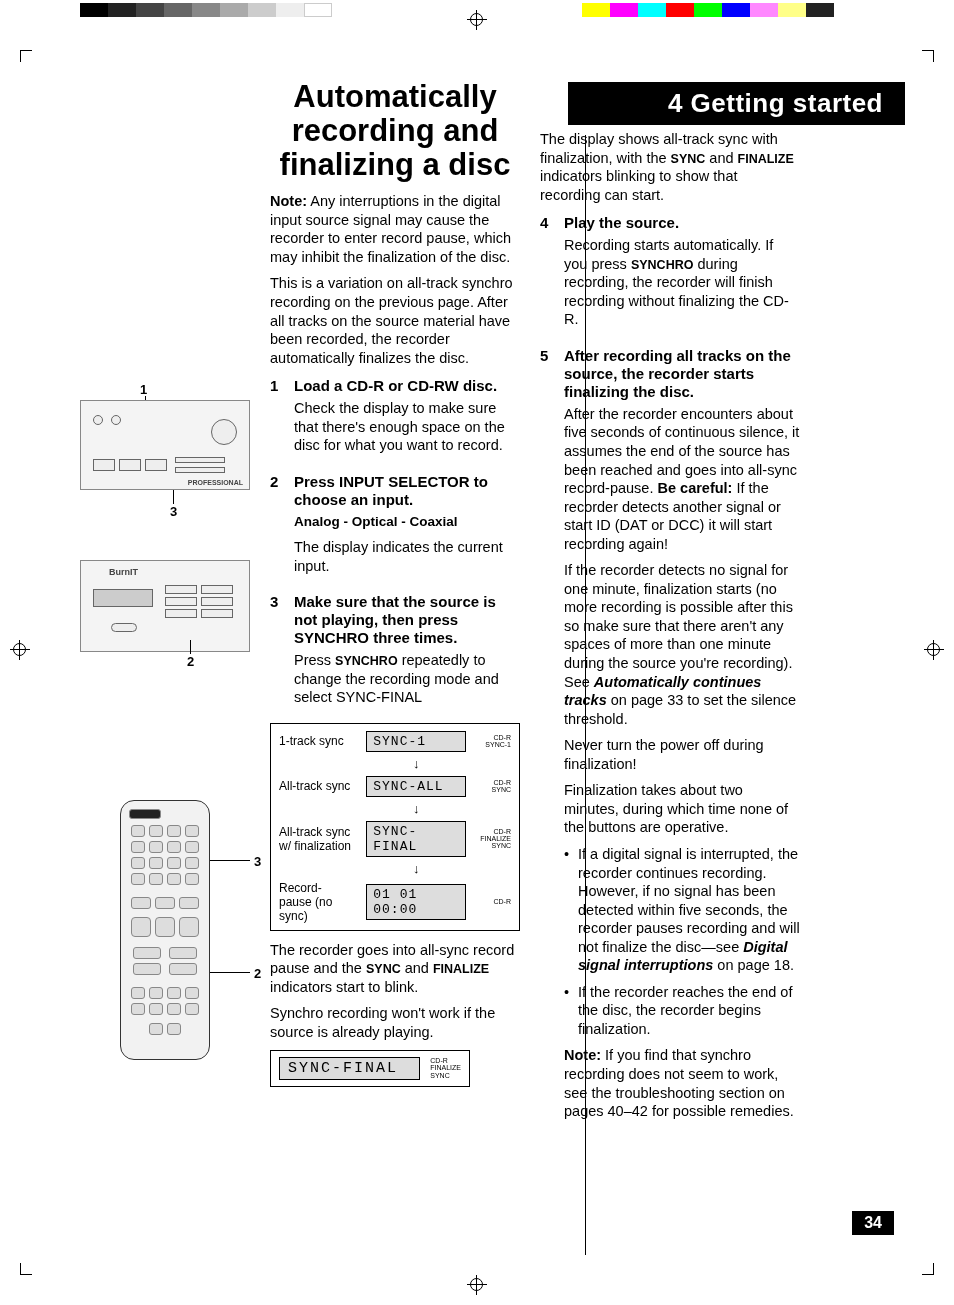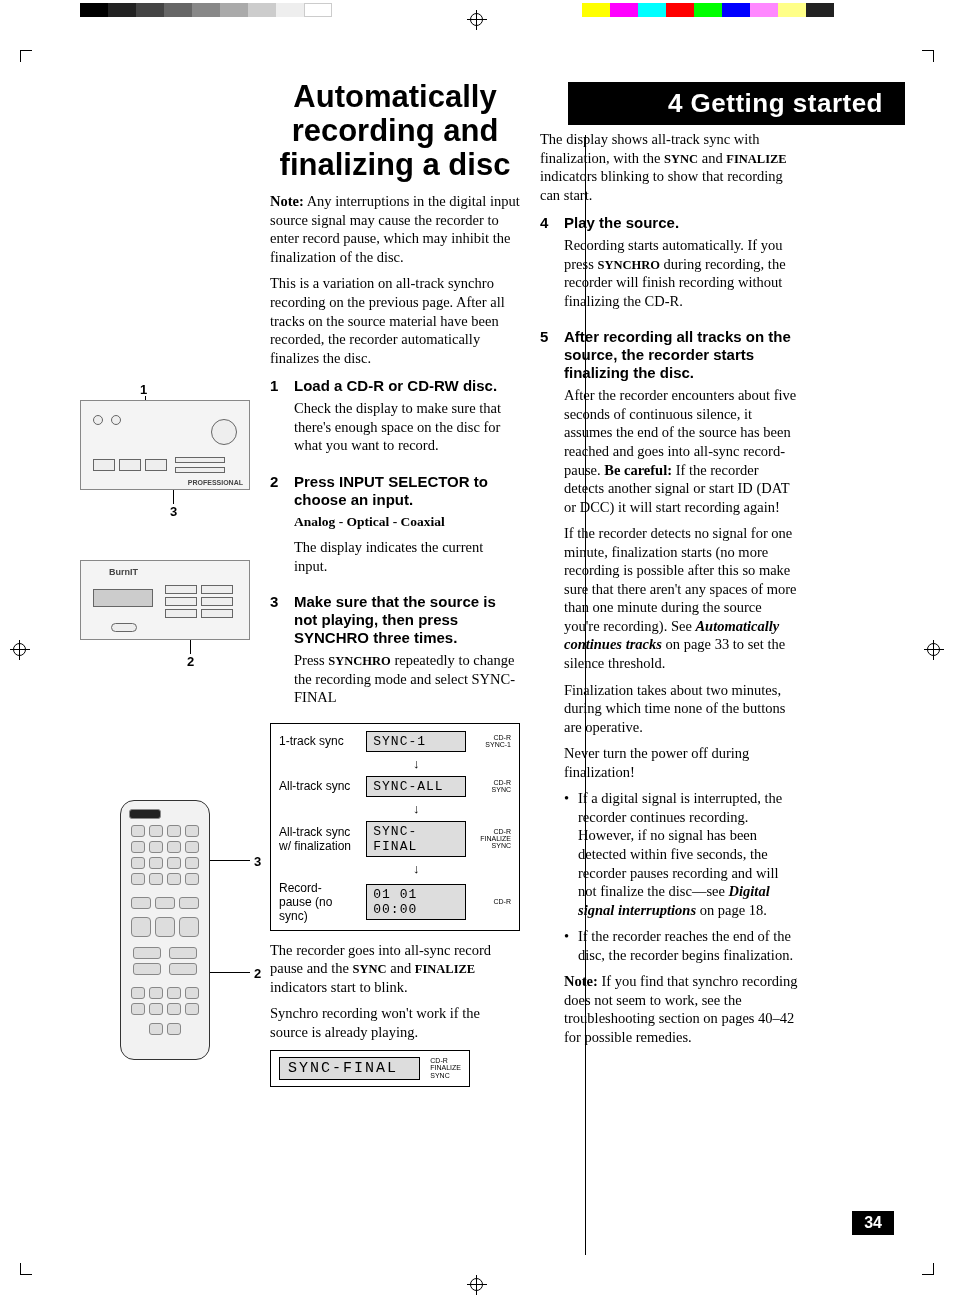--- a/index.html
+++ b/index.html
@@ -54,21 +54,21 @@
   .col-right{ width: 260px; padding-top: 50px; }
   h1 {
     font-family: "Arial Narrow", Arial, sans-serif;
     font-weight: bold;
     font-size: 31px;
     line-height: 1.1;
     margin-bottom: 10px;
     text-align: center;
   }
   .body-text, .col-mid p, .col-right p, li {
-    font-family: Liberation Serif, serif;
+    font-family: Liberation Sans, sans-serif;
     font-size: 14.5px;
     line-height: 1.28;
     margin-bottom: 8px;
   }
   .step-row { display: flex; gap: 10px; margin-top: 10px; }
   .step-num { font-weight: bold; font-size: 15px; width: 14px; flex-shrink: 0; }
   .step-body { flex: 1; }
   .step-head { font-weight: bold; font-size: 15px; line-height: 1.2; margin-bottom: 4px; }
   .small-bold { font-weight: bold; font-size: 12.5px; }
   .bold { font-weight: bold; }
@@ -199,21 +199,21 @@
           <div class="btn" style="left:64px;top:58px;width:22px;height:12px"></div>
           <div class="btn" style="left:94px;top:56px;width:50px;height:6px"></div>
           <div class="btn" style="left:94px;top:66px;width:50px;height:6px"></div>
           <div class="text" style="right:6px;bottom:3px;font-weight:bold">PROFESSIONAL</div>
         </div>
         <div class="callout-line" style="left:93px;top:90px;width:1px;height:14px;background:#000"></div>
         <div class="callout-num" style="left:90px;top:104px">3</div>
       </div>
 
       <div style="position:relative;height:120px;margin-top:30px">
-        <div class="device" style="width:170px;height:80px">
+        <div class="device" style="width:170px;height:92px">
           <div class="text" style="left:28px;top:6px;font-weight:bold;font-size:9px">BurnIT</div>
           <div class="btn" style="left:12px;top:28px;width:60px;height:18px;background:#ccc"></div>
           <div class="btn" style="left:84px;top:24px;width:32px;height:9px"></div>
           <div class="btn" style="left:120px;top:24px;width:32px;height:9px"></div>
           <div class="btn" style="left:84px;top:36px;width:32px;height:9px"></div>
           <div class="btn" style="left:120px;top:36px;width:32px;height:9px"></div>
           <div class="btn" style="left:84px;top:48px;width:32px;height:9px"></div>
           <div class="btn" style="left:120px;top:48px;width:32px;height:9px"></div>
           <div class="btn" style="left:30px;top:62px;width:26px;height:9px;border-radius:6px"></div>
         </div>
@@ -375,22 +375,22 @@
       <div class="step-row">
         <div class="step-num">5</div>
         <div class="step-body">
           <div class="step-head">After recording all tracks on the source, the recorder starts finalizing the disc.</div>
           <p class="body-text">
             <span>After the recorder encounters about five seconds of continuous silence, it assumes the end of the source has been reached and goes into all-sync record-pause. </span><span class="bold">Be careful:</span><span> If the recorder detects another signal or start ID (DAT or DCC) it will start recording again!</span>
           </p>
           <p class="body-text">
             <span>If the recorder detects no signal for one minute, finalization starts (no more recording is possible after this so make sure that there aren't any spaces of more than one minute during the source you're recording). See </span><span class="italic-bold">Automatically continues tracks</span><span> on page 33 to set the silence threshold.</span>
           </p>
+          <p class="body-text">Never turn the power off during finalization!</p>
           <p class="body-text">Finalization takes about two minutes, during which time none of the buttons are operative.</p>
-          <p class="body-text">Never turn the power off during finalization!</p>
           <ul class="bullets">
             <li>
               <span>If a digital signal is interrupted, the recorder continues recording. However, if no signal has been detected within five seconds, the recorder pauses recording and will not finalize the disc—see </span><span class="italic-bold">Digital signal interruptions</span><span> on page 18.</span>
             </li>
             <li>If the recorder reaches the end of the disc, the recorder begins finalization.</li>
           </ul>
           <p class="body-text">
             <span class="bold">Note:</span><span> If you find that synchro recording does not seem to work, see the troubleshooting section on pages 40–42 for possible remedies.</span>
           </p>
         </div>

